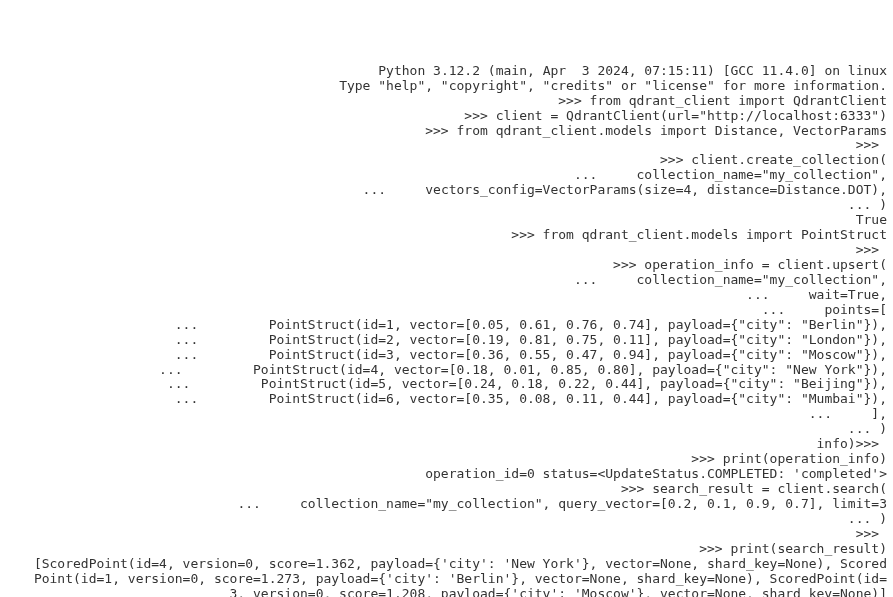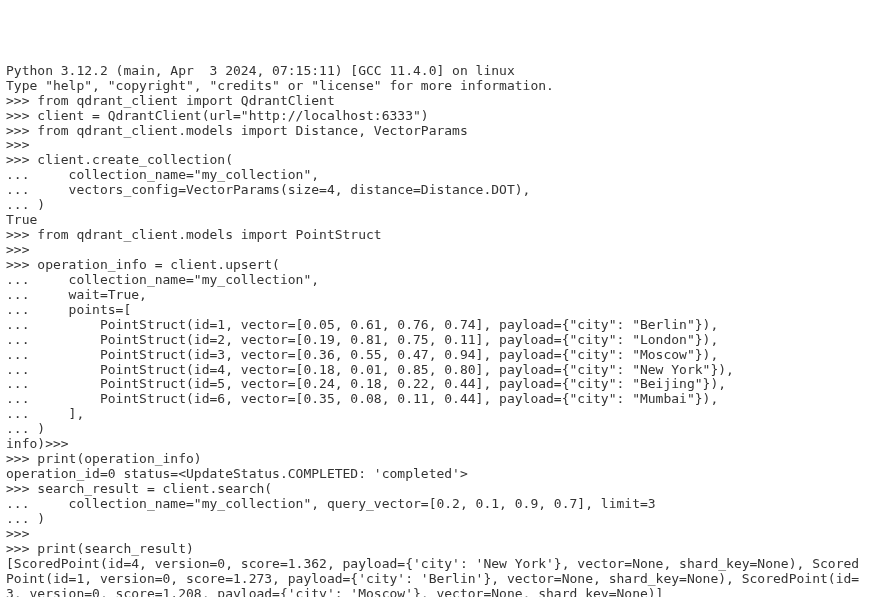--- a/index.html
+++ b/index.html
@@ -12,20 +12,21 @@
       font-family: "DejaVu Sans Mono", "Liberation Mono", "Courier New", monospace;
       font-size: 13px;
       line-height: 1.15;
       color: #333333;
       padding: 4px 6px;
       white-space: pre;
       overflow: hidden;
     }
     .terminal-line {
       display: block;
+      text-align: right;
     }
   </style>
 </head>
 <body>
 
 
 
 <div id="terminal-container"><span class="terminal-line">Python 3.12.2 (main, Apr  3 2024, 07:15:11) [GCC 11.4.0] on linux</span><span class="terminal-line">Type "help", "copyright", "credits" or "license" for more information.</span><span class="terminal-line">&gt;&gt;&gt; from qdrant_client import QdrantClient</span><span class="terminal-line">&gt;&gt;&gt; client = QdrantClient(url="http://localhost:6333")</span><span class="terminal-line">&gt;&gt;&gt; from qdrant_client.models import Distance, VectorParams</span><span class="terminal-line">&gt;&gt;&gt; </span><span class="terminal-line">&gt;&gt;&gt; client.create_collection(</span><span class="terminal-line">...     collection_name="my_collection",</span><span class="terminal-line">...     vectors_config=VectorParams(size=4, distance=Distance.DOT),</span><span class="terminal-line">... )</span><span class="terminal-line">True</span><span class="terminal-line">&gt;&gt;&gt; from qdrant_client.models import PointStruct</span><span class="terminal-line">&gt;&gt;&gt; </span><span class="terminal-line">&gt;&gt;&gt; operation_info = client.upsert(</span><span class="terminal-line">...     collection_name="my_collection",</span><span class="terminal-line">...     wait=True,</span><span class="terminal-line">...     points=[</span><span class="terminal-line">...         PointStruct(id=1, vector=[0.05, 0.61, 0.76, 0.74], payload={"city": "Berlin"}),</span><span class="terminal-line">...         PointStruct(id=2, vector=[0.19, 0.81, 0.75, 0.11], payload={"city": "London"}),</span><span class="terminal-line">...         PointStruct(id=3, vector=[0.36, 0.55, 0.47, 0.94], payload={"city": "Moscow"}),</span><span class="terminal-line">...         PointStruct(id=4, vector=[0.18, 0.01, 0.85, 0.80], payload={"city": "New York"}),</span><span class="terminal-line">...         PointStruct(id=5, vector=[0.24, 0.18, 0.22, 0.44], payload={"city": "Beijing"}),</span><span class="terminal-line">...         PointStruct(id=6, vector=[0.35, 0.08, 0.11, 0.44], payload={"city": "Mumbai"}),</span><span class="terminal-line">...     ],</span><span class="terminal-line">... )</span><span class="terminal-line">info)&gt;&gt;&gt; </span><span class="terminal-line">&gt;&gt;&gt; print(operation_info)</span><span class="terminal-line">operation_id=0 status=&lt;UpdateStatus.COMPLETED: 'completed'&gt;</span><span class="terminal-line">&gt;&gt;&gt; search_result = client.search(</span><span class="terminal-line">...     collection_name="my_collection", query_vector=[0.2, 0.1, 0.9, 0.7], limit=3</span><span class="terminal-line">... )</span><span class="terminal-line">&gt;&gt;&gt; </span><span class="terminal-line">&gt;&gt;&gt; print(search_result)</span><span class="terminal-line">[ScoredPoint(id=4, version=0, score=1.362, payload={'city': 'New York'}, vector=None, shard_key=None), Scored</span><span class="terminal-line">Point(id=1, version=0, score=1.273, payload={'city': 'Berlin'}, vector=None, shard_key=None), ScoredPoint(id=</span><span class="terminal-line">3, version=0, score=1.208, payload={'city': 'Moscow'}, vector=None, shard_key=None)]</span></div>
 
 

